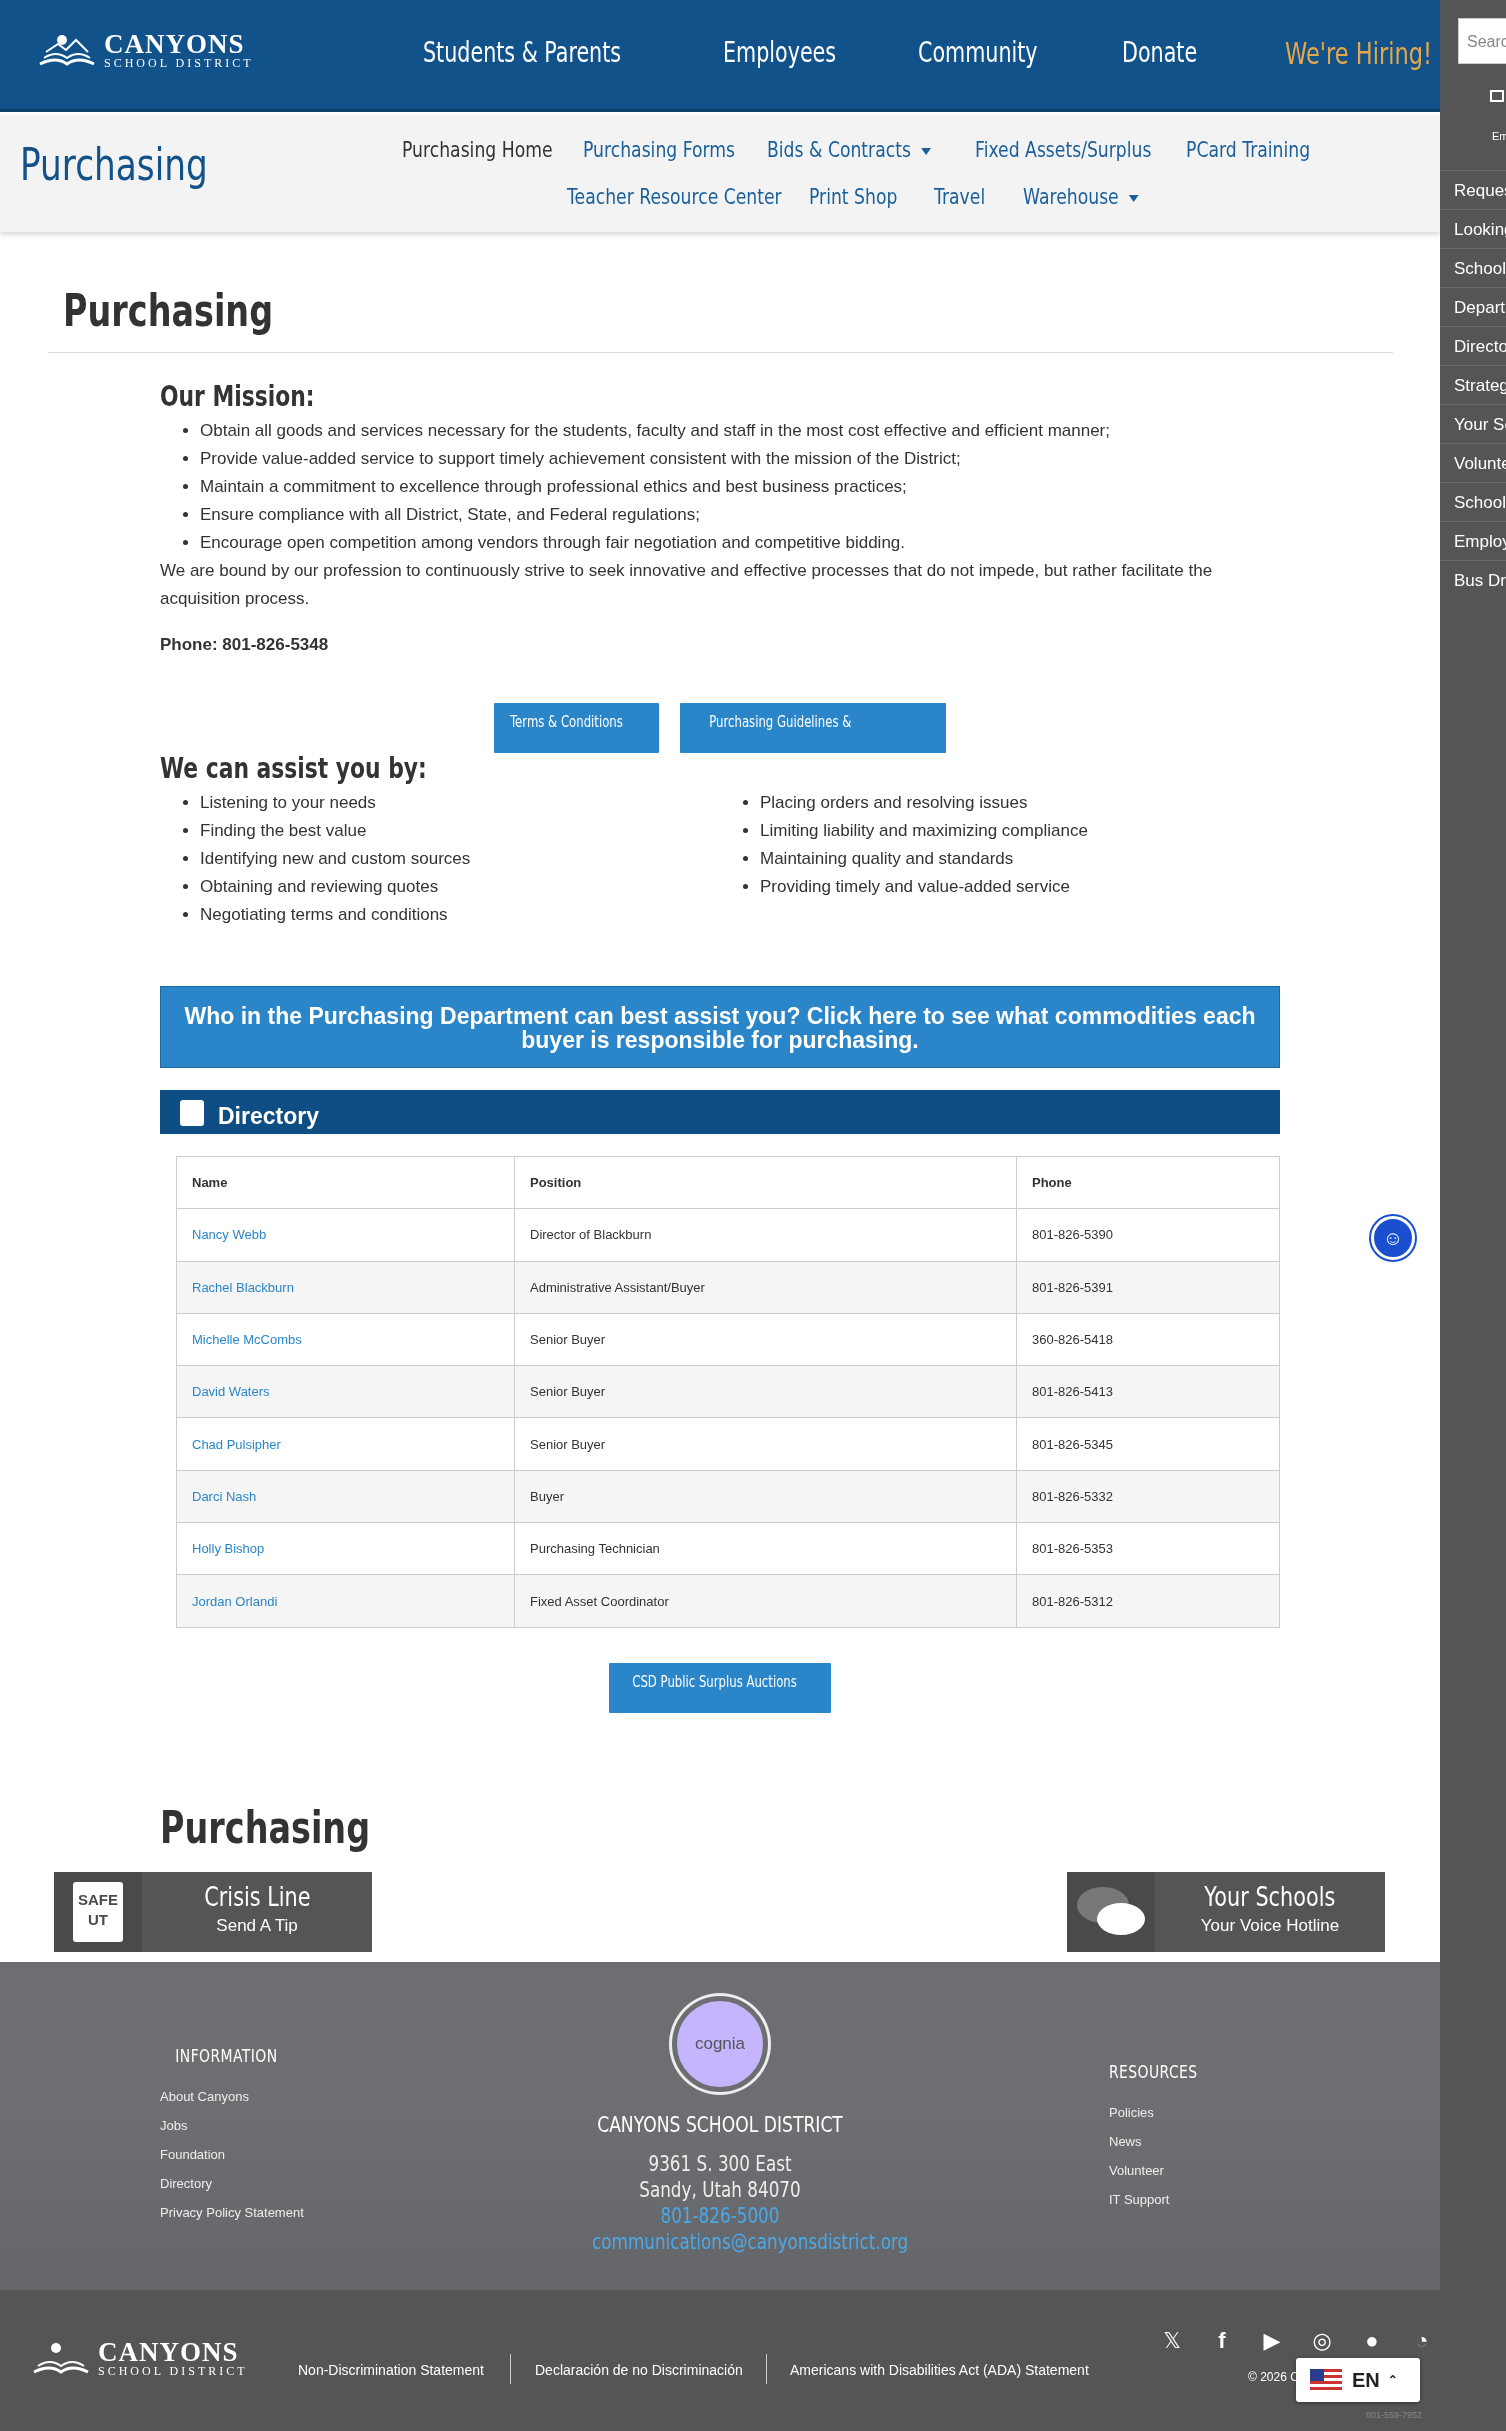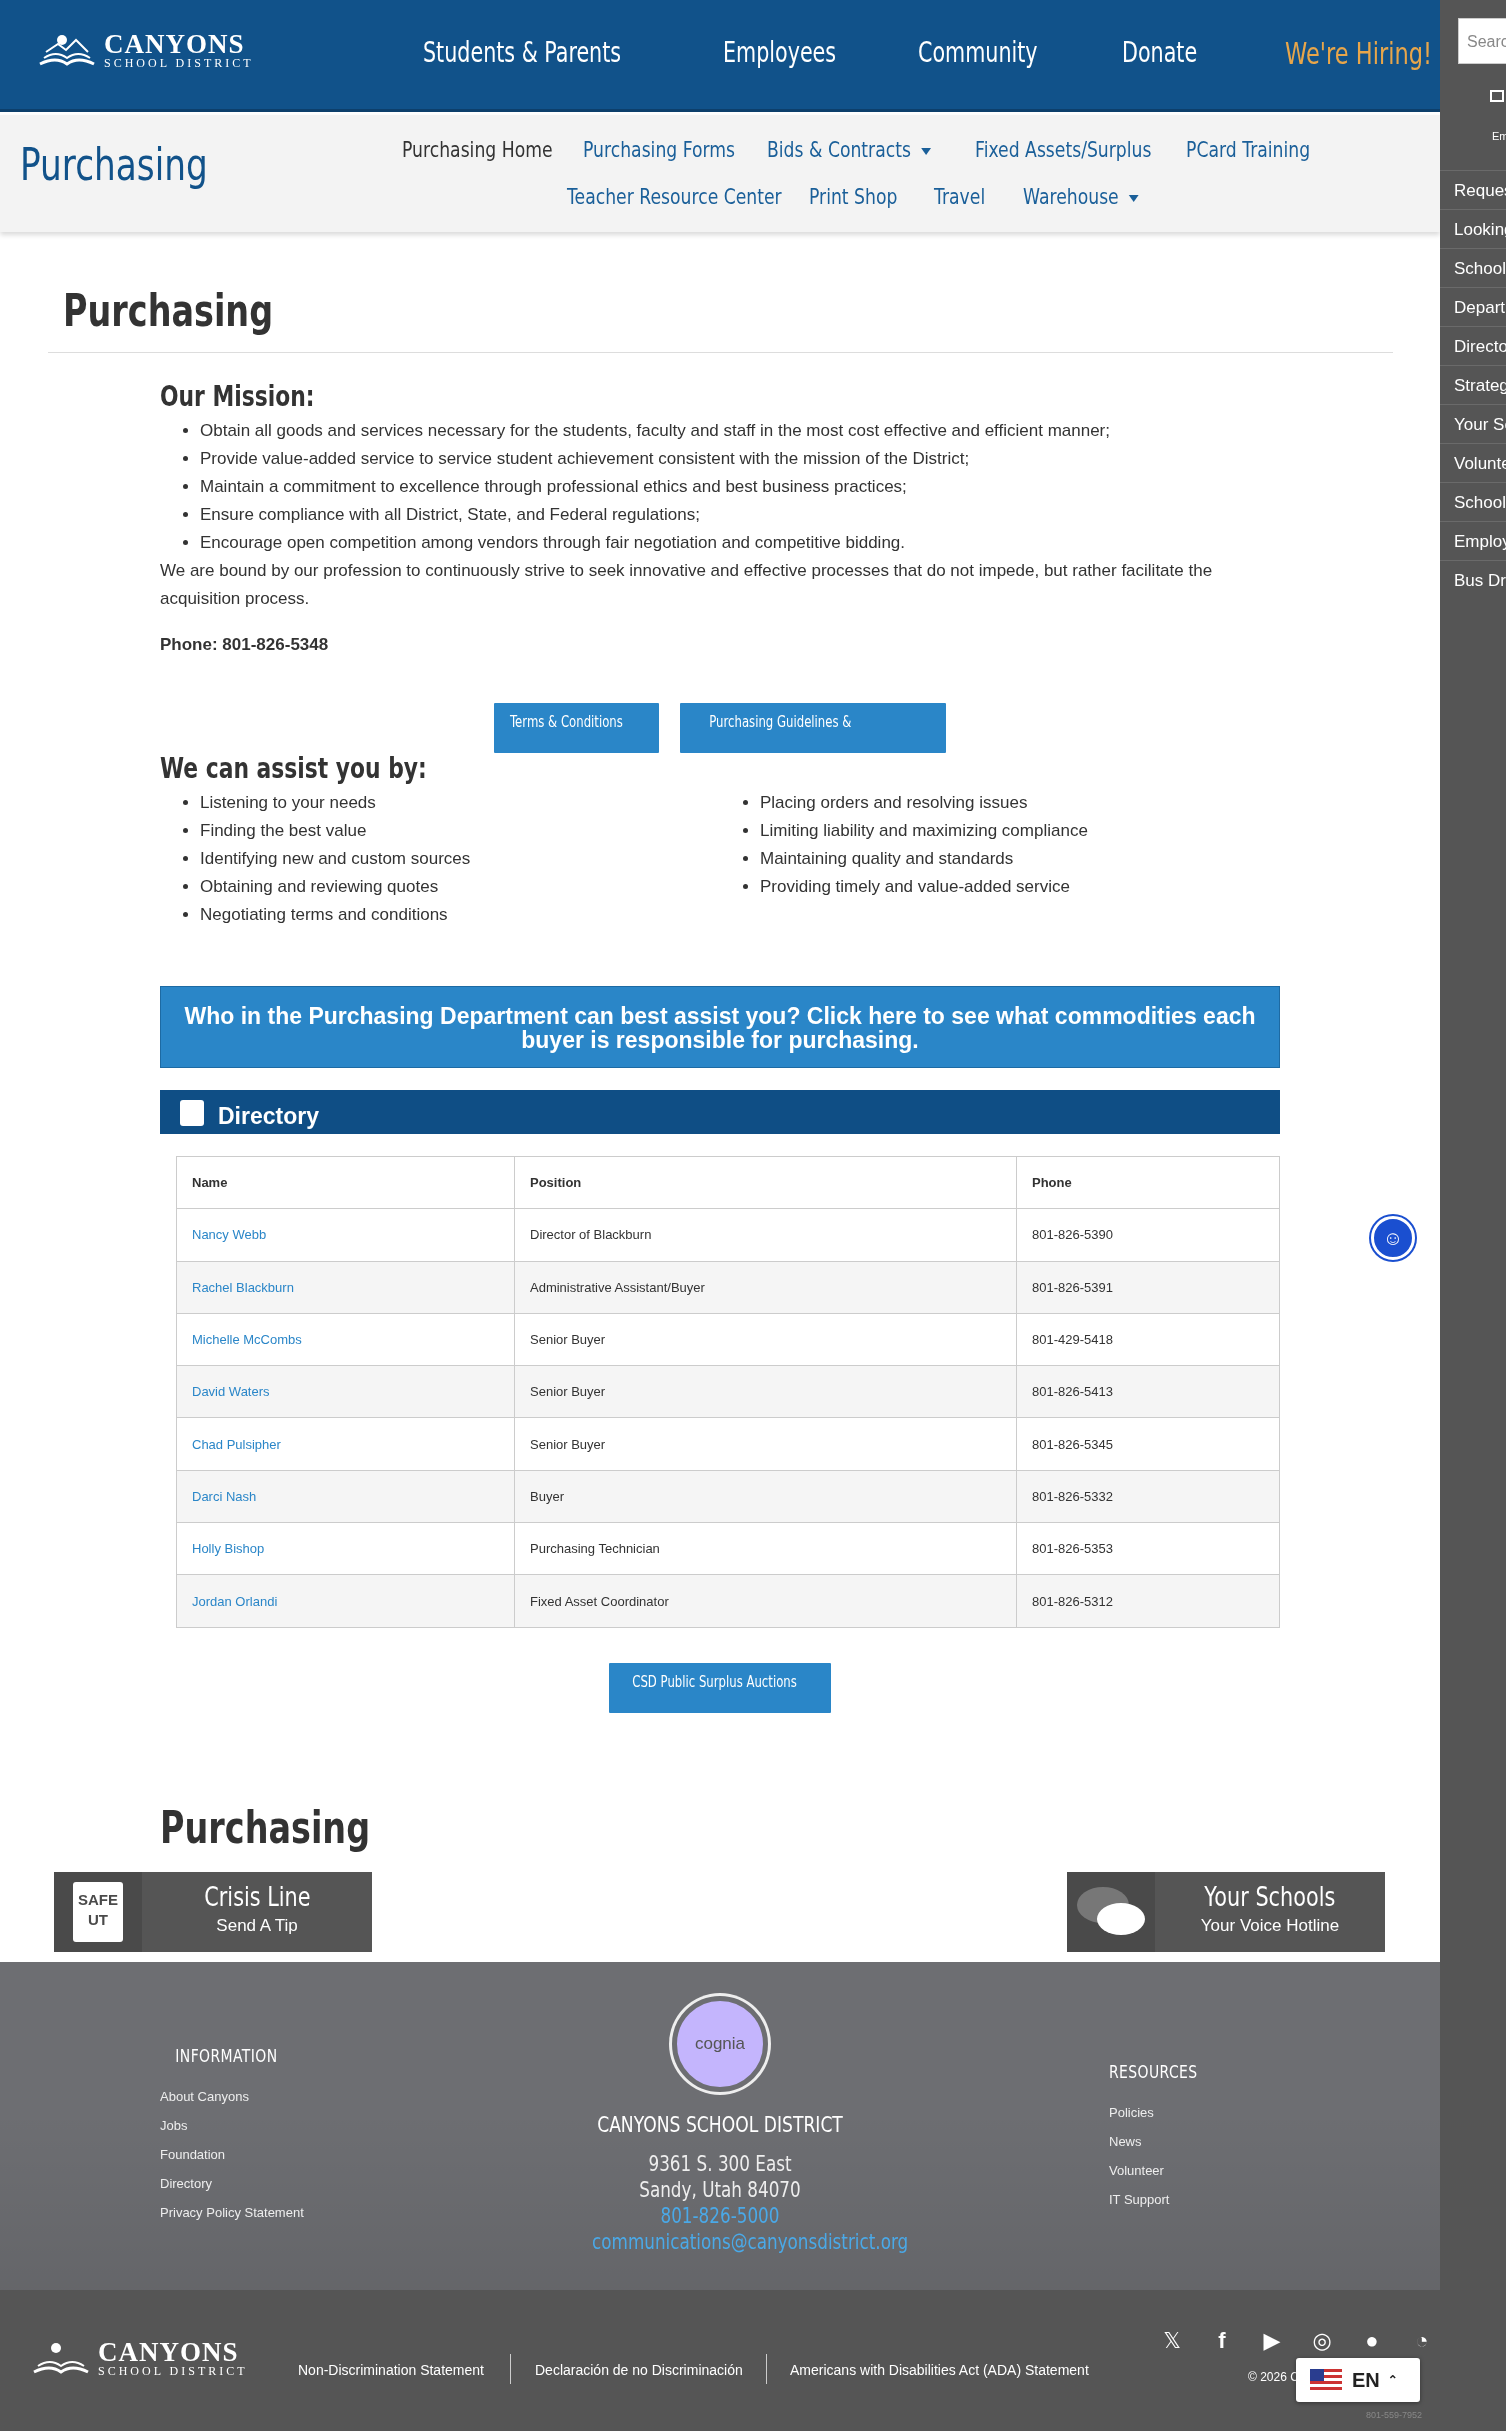--- a/index.html
+++ b/index.html
@@ -114,21 +114,21 @@
     <span class="subnav" style="left:1023px;top:70px"><span>Warehouse</span><span class="caret"></span></span>
   </div>
 
   <h1 class="ptitle">Purchasing</h1>
   <div class="hr"></div>
 
   <div class="mission sec">
     <h2>Our Mission:</h2>
     <ul class="b">
       <li>Obtain all goods and services necessary for the students, faculty and staff in the most cost effective and efficient manner;</li>
-      <li>Provide value-added service to service student achievement consistent with the mission of the District;</li>
+      <li>Provide value-added service to support timely achievement consistent with the mission of the District;</li>
       <li>Maintain a commitment to excellence through professional ethics and best business practices;</li>
       <li>Ensure compliance with all District, State, and Federal regulations;</li>
       <li>Encourage open competition among vendors through fair negotiation and competitive bidding.</li>
     </ul>
     <p class="para">We are bound by our profession to continuously strive to seek innovative and effective processes that do not impede, but rather facilitate the acquisition process.</p>
     <p class="phone">Phone: 801-826-5348</p>
   </div>
 
   <a class="btn" style="left:494px;top:703px;width:165px"><span>Terms &amp; Conditions</span></a>
   <a class="btn" style="left:680px;top:703px;width:266px"><span>Purchasing Guidelines &amp; Thresholds</span></a>
@@ -174,21 +174,21 @@
           <td>801-826-5390</td>
         </tr>
       <tr>
           <td><a>Rachel Blackburn</a></td>
           <td>Administrative Assistant/Buyer</td>
           <td>801-826-5391</td>
         </tr>
       <tr>
           <td><a>Michelle McCombs</a></td>
           <td>Senior Buyer</td>
-          <td>801-429-5418</td>
+          <td>360-826-5418</td>
         </tr>
       <tr>
           <td><a>David Waters</a></td>
           <td>Senior Buyer</td>
           <td>801-826-5413</td>
         </tr>
       <tr>
           <td><a>Chad Pulsipher</a></td>
           <td>Senior Buyer</td>
           <td>801-826-5345</td>

